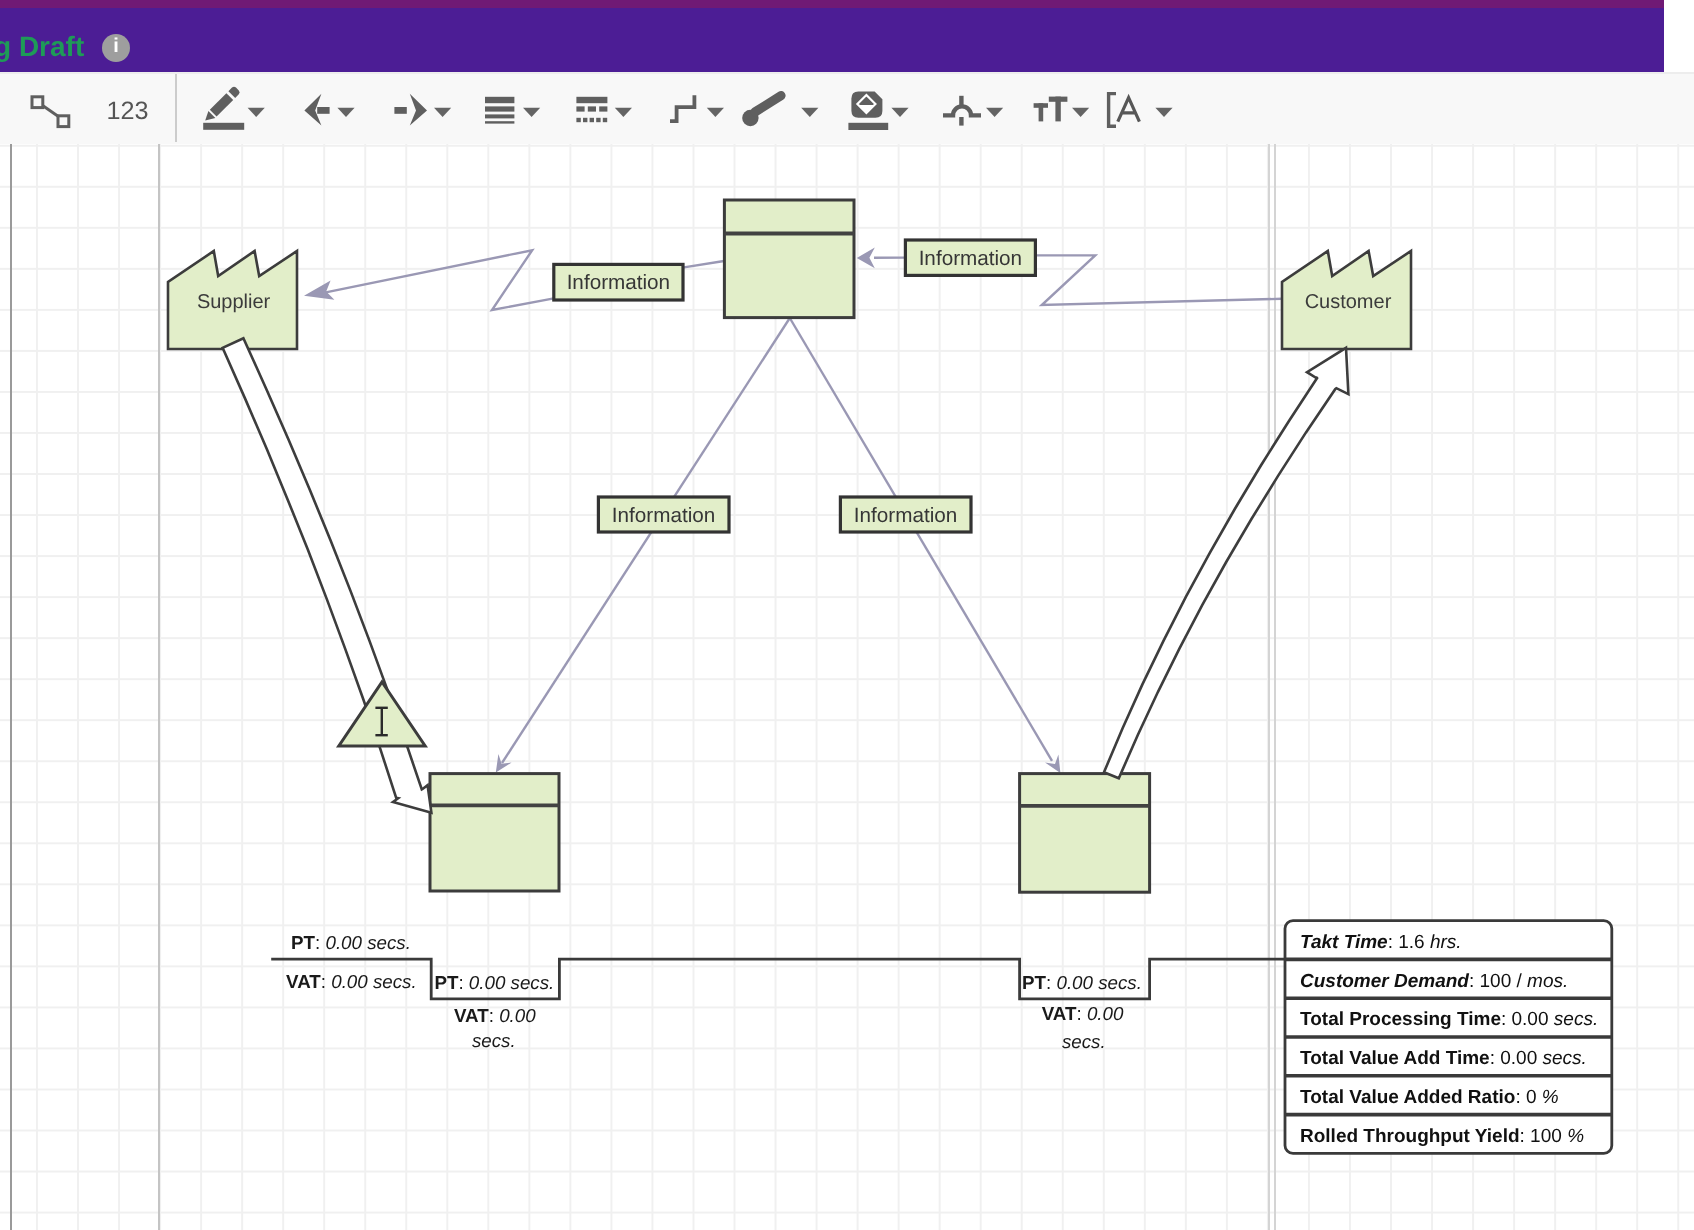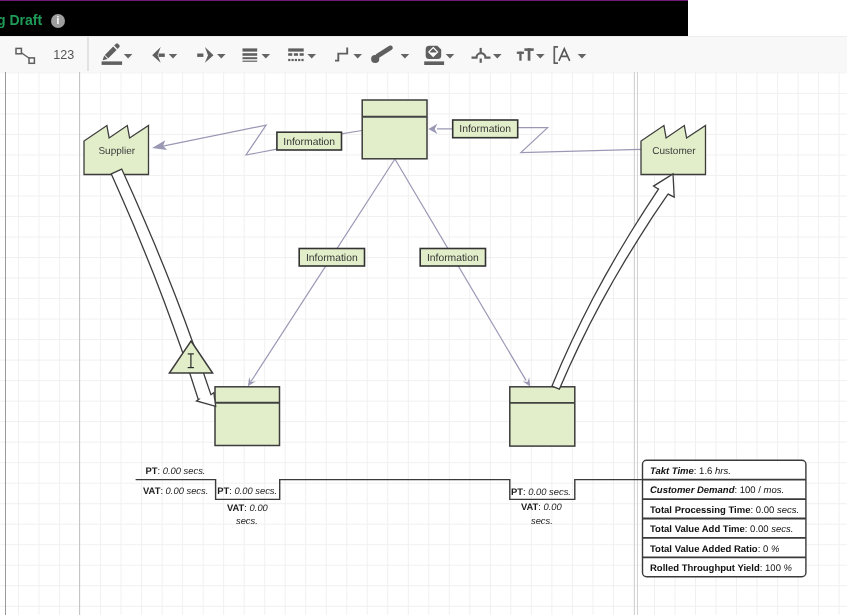--- a/index.html
+++ b/index.html
@@ -1,17 +1,17 @@
 <!DOCTYPE html>
 <html><head>
 <meta charset="utf-8">
 <style>
 html,body{margin:0;padding:0;}
 body{width:847px;height:615px;overflow:hidden;font-family:"Liberation Sans",sans-serif;background:#fff;position:relative;}
-#header{position:absolute;left:0;top:0;width:688px;height:36px;background:#000000;border-top:1px solid #701a75;box-sizing:border-box;}
+#header{position:absolute;left:0;top:0;width:832px;height:36px;background:#4c1d95;border-top:4px solid #701a75;box-sizing:border-box;}
 #title{position:absolute;left:-3px;top:10.5px;font-size:14px;font-weight:bold;color:#1e9b57;}
 #infoicon{position:absolute;left:51px;top:12.5px;width:14px;height:14px;border-radius:50%;background:#9e9e9e;color:#ffffff;font-size:10px;font-weight:bold;text-align:center;line-height:14px;font-family:"Liberation Sans",sans-serif;}
 #toolbar{position:absolute;left:0;top:36px;width:847px;height:35px;background:#f8f8f8;border-top:1px solid #ededed;border-bottom:1px solid #b9b9b9;}
 #canvas{position:absolute;left:0;top:72px;width:847px;height:543px;background-color:#fff;
 background-image:linear-gradient(to right,#f0f0f0 1px,transparent 1px),linear-gradient(to bottom,#f0f0f0 1px,transparent 1px);
 background-size:20.52px 20.52px;background-position:18px 0.4px;}
 .pline{position:absolute;top:72px;height:543px;width:1px;}
 svg{position:absolute;left:0;top:0;}
 </style>
 </head>

